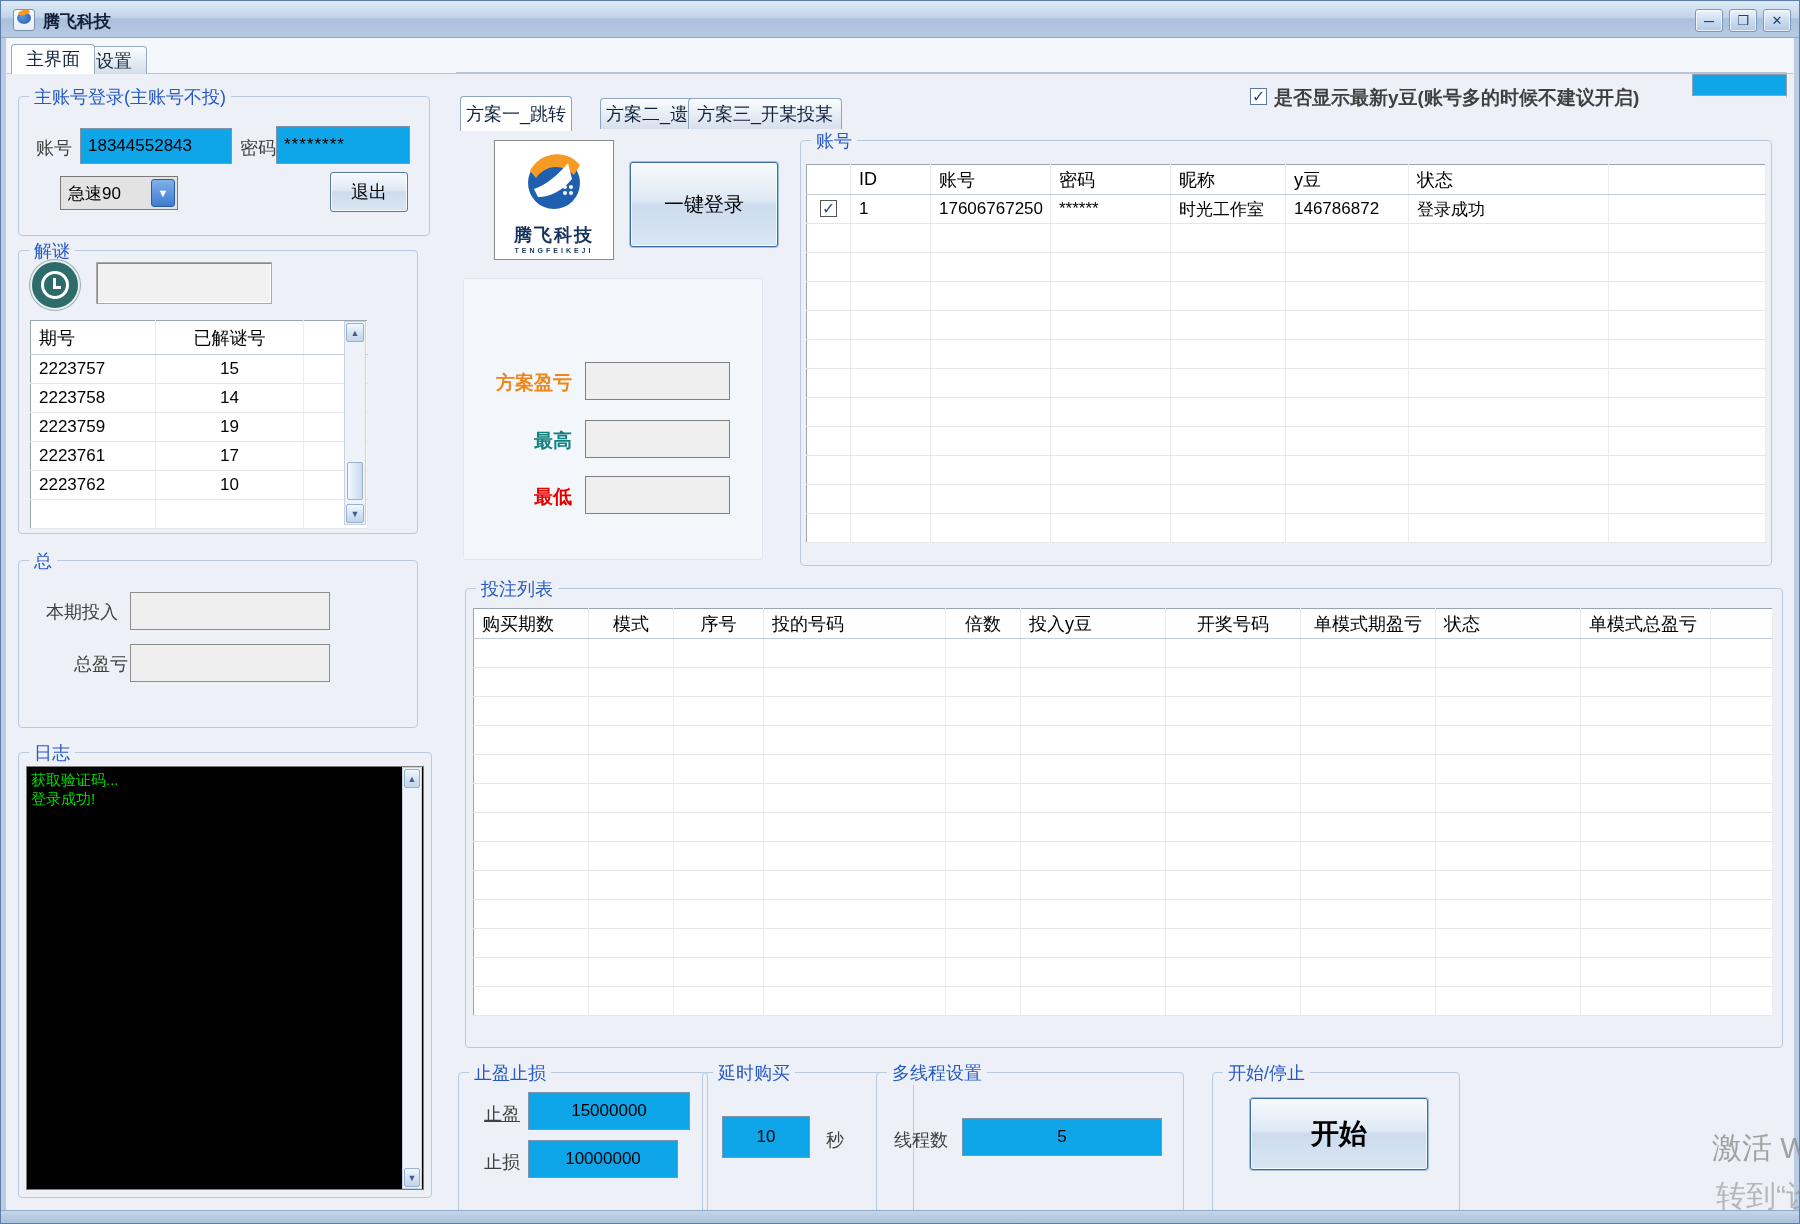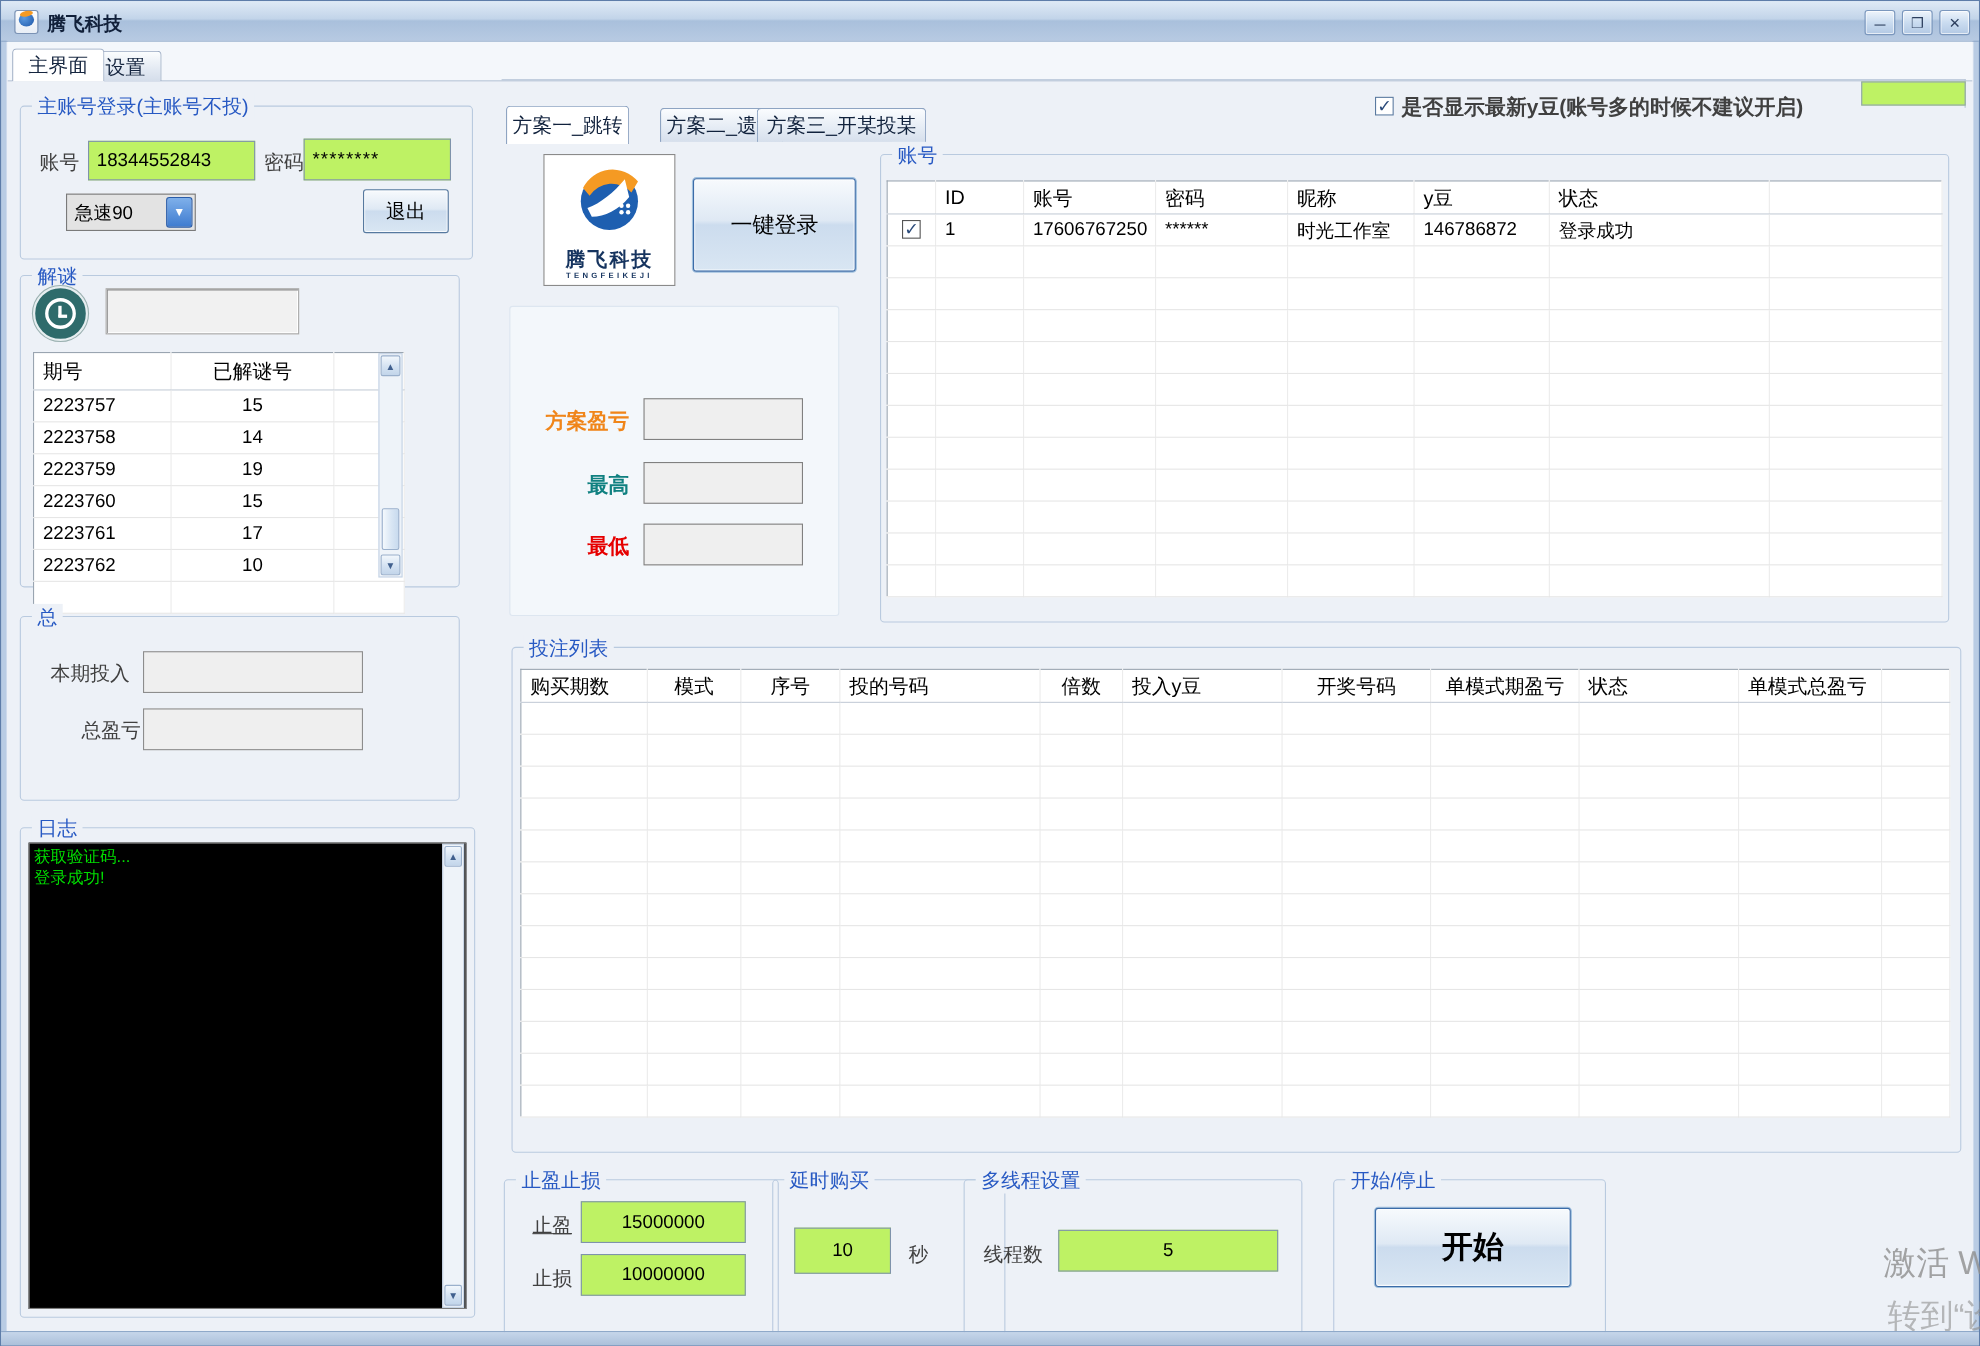--- a/index.html
+++ b/index.html
@@ -34,21 +34,21 @@
   .main-tab { position:absolute; top:6px; height:30px; padding:0 14px; font-size:18px; color:#15253f;
     border:1px solid #9aaac2; border-bottom:none; border-radius:4px 4px 0 0; line-height:29px; }
   .main-tab.active { background:#ffffff; z-index:2; }
   .main-tab.inactive { background:linear-gradient(#fbfdfe,#e2e9f2 60%,#d4ddea); top:8px; height:28px; }
 
   
   .group { position:absolute; border:1px solid #b9cadf; border-radius:4px; }
   .legend { position:absolute; top:-12px; left:10px; padding:0 5px; background:#edf1f7;
     color:#2759c3; font-size:18px; white-space:nowrap; }
   .lbl { position:absolute; font-size:18px; color:#404040; white-space:nowrap; }
-  .tb { position:absolute; background:#bef264; border:1px solid #7f93ab; font-size:17px;
+  .tb { position:absolute; background:#0ea5e9; border:1px solid #7f93ab; font-size:17px;
     padding:0 7px; color:#000; display:flex; align-items:center; }
   .tb.gray { background:#efefef; border-color:#8d8d8d; }
   .tb.center { justify-content:center; }
   .btn { position:absolute; border:1px solid #56799f; border-radius:3px;
     background:linear-gradient(#f7fafd,#dfe9f4 45%,#ccdcee 50%,#d9e6f3);
     box-shadow:inset 0 0 0 1px #ffffffcc; display:flex; align-items:center; justify-content:center;
     font-size:18px; color:#000; }
   .btn.primary { border:1px solid #3c6ca8; box-shadow:0 0 0 1px #9fc0de, inset 0 0 0 1px #ffffffcc; }
   .cb { position:absolute; width:17px; height:17px; background:#fff; border:1px solid #5a7aa0; }
   .cb.checked::after { content:"✓"; position:absolute; left:1px; top:-2px; font-size:16px; color:#2a4a7a; font-weight:bold; }
@@ -168,25 +168,20 @@
           <td></td>
         </tr>
       <tr style="height:24px;">
           <td style="height:24px;">2223758</td>
           <td style="height:24px;text-align:center;">14</td>
           <td></td>
         </tr>
       <tr style="height:24px;">
           <td style="height:24px;">2223759</td>
           <td style="height:24px;text-align:center;">19</td>
-          <td></td>
-        </tr>
-      <tr style="height:24px;">
-          <td style="height:24px;">2223760</td>
-          <td style="height:24px;text-align:center;">15</td>
           <td></td>
         </tr>
       <tr style="height:24px;">
           <td style="height:24px;">2223761</td>
           <td style="height:24px;text-align:center;">17</td>
           <td></td>
         </tr>
       <tr style="height:24px;">
           <td style="height:24px;">2223762</td>
           <td style="height:24px;text-align:center;">10</td>
@@ -612,21 +607,21 @@
           <td></td>
           <td></td>
         </tr>
       </tbody>
   </table>
 
   <div class="group" style="left:458px; top:1072px; width:250px; height:142px;">
     <div class="legend">止盈止损</div>
   </div>
   <div class="lbl" style="left:484px; top:1102px;text-decoration:underline;">止盈</div>
-  <div class="tb center" style="left:528px; top:1092px; width:150px; height:38px;">15000000</div>
+  <div class="tb center" style="left:528px; top:1092px; width:162px; height:38px;">15000000</div>
   <div class="lbl" style="left:484px; top:1150px;">止损</div>
   <div class="tb center" style="left:528px; top:1140px; width:150px; height:38px;">10000000</div>
 
   <div class="group" style="left:702px; top:1072px; width:212px; height:142px;">
     <div class="legend">延时购买</div>
   </div>
   <div class="tb center" style="left:722px; top:1116px; width:88px; height:42px;">10</div>
   <div class="lbl" style="left:826px; top:1128px;">秒</div>
 
   <div class="group" style="left:876px; top:1072px; width:308px; height:142px;">

